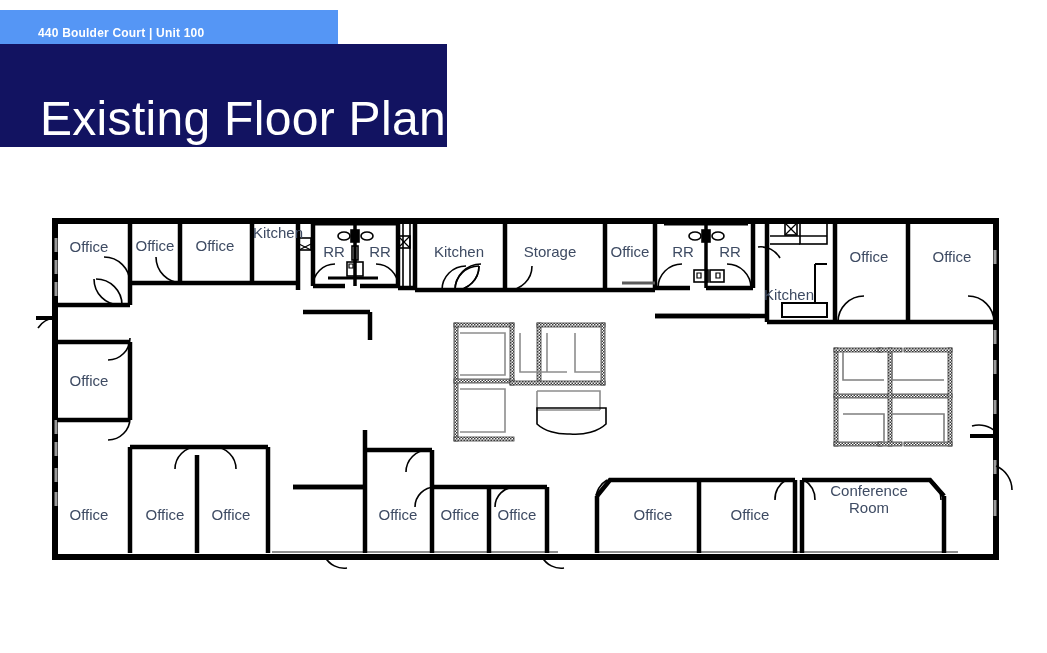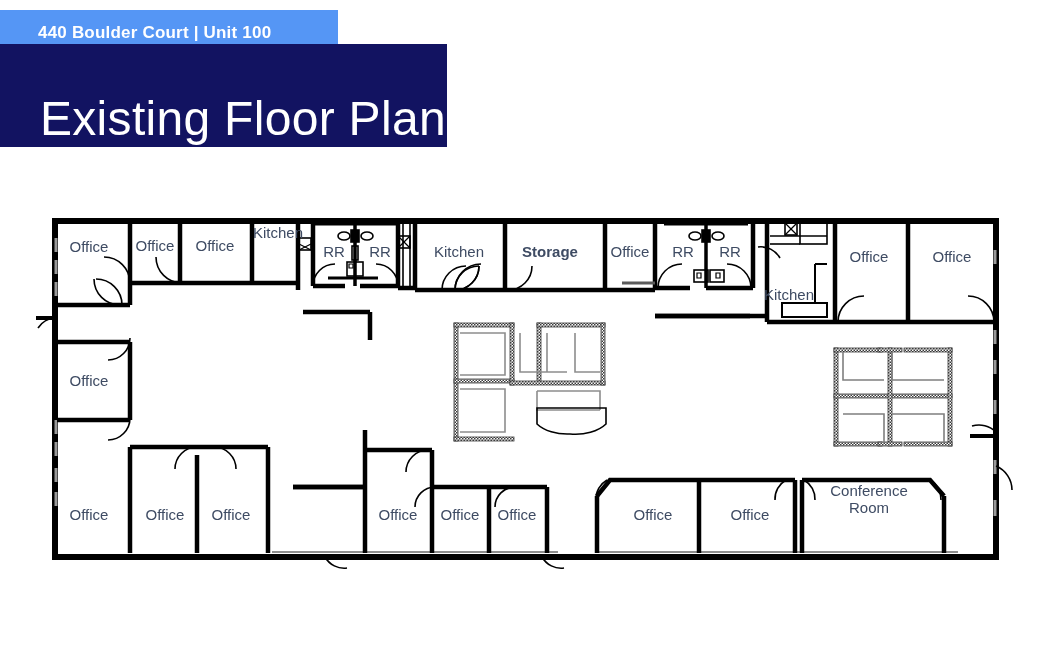--- a/index.html
+++ b/index.html
@@ -9,21 +9,21 @@
     position:relative;
   }
   
   #title-block{position:absolute;left:0;top:0;width:460px;height:160px;}
   #subtitle-banner{
     position:absolute;left:0;top:10px;width:338px;height:45px;
     background:#5596f5;
     display:flex;align-items:center;
   }
   #subtitle-text{
-    color:#ffffff;font-size:17px;font-weight:bold;
+    color:#ffffff;font-size:12px;font-weight:bold;
     padding-left:38px;letter-spacing:.2px;white-space:nowrap;
   }
   #title-banner{
     position:absolute;left:0;top:44px;width:447px;height:103px;
     background:#121361;
     display:flex;align-items:center;
   }
   #title-text{
     color:#ffffff;font-size:48px;font-weight:300;
     padding-left:40px;white-space:nowrap;letter-spacing:.3px;
@@ -300,21 +300,21 @@
 </svg>
 
 <div id="room-label-layer">
     <div class="room-label" style="left: 89px; top: 247px; color: rgb(62, 75, 99);">Office</div>
     <div class="room-label" style="left: 155px; top: 246px; color: rgb(62, 75, 99);">Office</div>
     <div class="room-label" style="left: 215px; top: 246px; color: rgb(62, 75, 99);">Office</div>
     <div class="room-label" style="left: 278px; top: 233px; color: rgb(62, 75, 99);">Kitchen</div>
     <div class="room-label" style="left: 334px; top: 252px; color: rgb(62, 75, 99);">RR</div>
     <div class="room-label" style="left: 380px; top: 252px; color: rgb(62, 75, 99);">RR</div>
     <div class="room-label" style="left: 459px; top: 252px; color: rgb(62, 75, 99);">Kitchen</div>
-    <div class="room-label" style="left: 550px; top: 252px; color: rgb(62, 75, 99); font-weight: bold;">Storage</div>
+    <div class="room-label" style="left: 550px; top: 252px; color: rgb(62, 75, 99);">Storage</div>
     <div class="room-label" style="left: 630px; top: 252px; color: rgb(62, 75, 99);">Office</div>
     <div class="room-label" style="left: 683px; top: 252px; color: rgb(62, 75, 99);">RR</div>
     <div class="room-label" style="left: 730px; top: 252px; color: rgb(62, 75, 99);">RR</div>
     <div class="room-label" style="left: 789px; top: 295px; color: rgb(62, 75, 99);">Kitchen</div>
     <div class="room-label" style="left: 869px; top: 257px; color: rgb(62, 75, 99);">Office</div>
     <div class="room-label" style="left: 952px; top: 257px; color: rgb(62, 75, 99);">Office</div>
     <div class="room-label" style="left: 89px; top: 381px; color: rgb(62, 75, 99);">Office</div>
     <div class="room-label" style="left: 89px; top: 515px; color: rgb(62, 75, 99);">Office</div>
     <div class="room-label" style="left: 165px; top: 515px; color: rgb(62, 75, 99);">Office</div>
     <div class="room-label" style="left: 231px; top: 515px; color: rgb(62, 75, 99);">Office</div>

